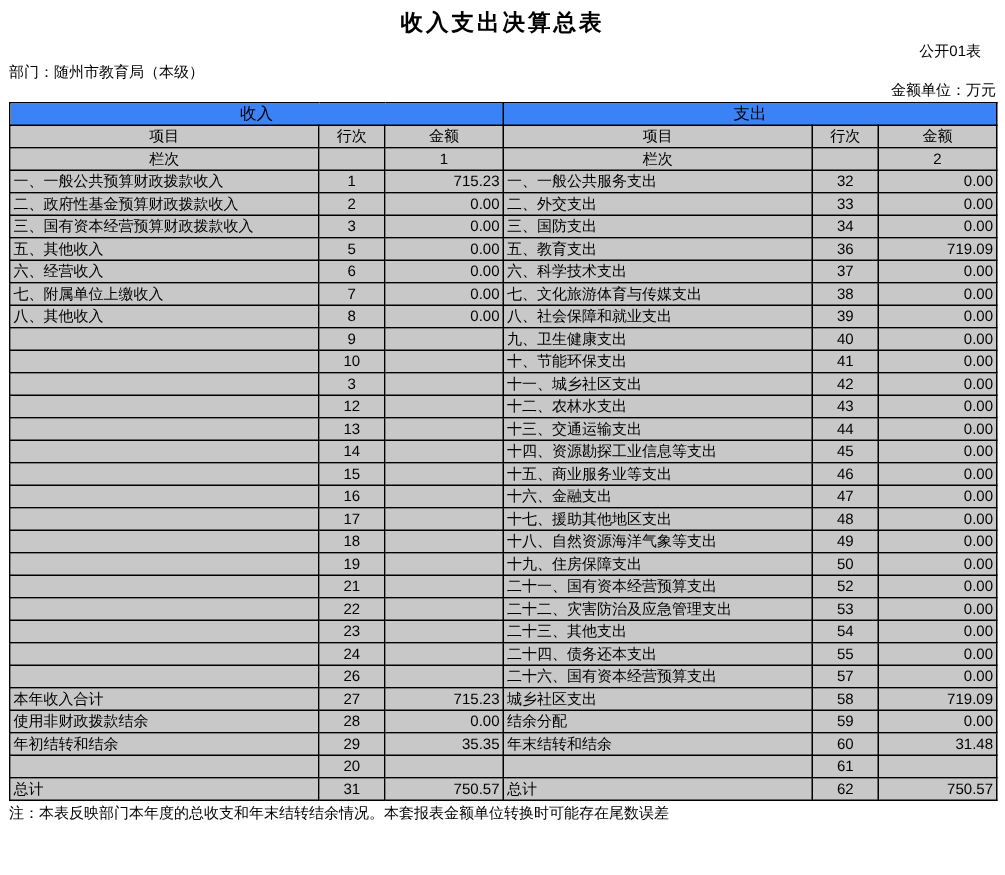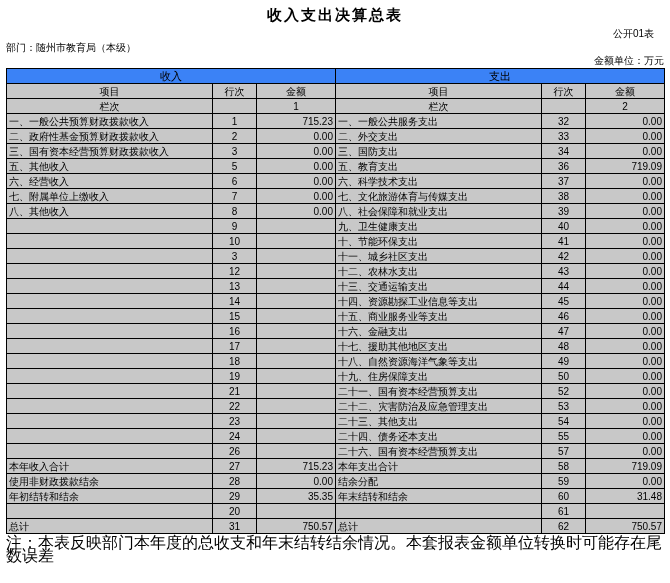--- a/index.html
+++ b/index.html
@@ -70,21 +70,21 @@
   .hdr-cell {
     text-align: center;
     background: #c8c8c8;
   }
   td.item { text-align: left; background: #c8c8c8; }
   td.line { text-align: center; background: #c8c8c8; }
   td.amt  { text-align: right; background: #c8c8c8; padding-right: 4px; }
   .bold { font-weight: bold; }
   .center-b { text-align: center; font-weight: bold; }
   .footnote {
-    font-size: 16px;
+    font-size: 10px;
     padding: 2px 6px 0 6px;
     line-height: 13px;
     color: #000;
   }
   .numcode { text-align: center; }
 </style>
 </head>
 <body>
 
 <div id="page">
@@ -311,21 +311,21 @@
           <td class="line">26</td>
           <td class="amt"></td>
           <td class="item">二十六、国有资本经营预算支出</td>
           <td class="line">57</td>
           <td class="amt">0.00</td>
         </tr>
         <tr>
           <td class="item bold center-b">本年收入合计</td>
           <td class="line">27</td>
           <td class="amt bold">715.23</td>
-          <td class="item bold center-b">本年支出合计</td>
+          <td class="item bold center-b">城乡社区支出</td>
           <td class="line">58</td>
           <td class="amt bold">719.09</td>
         </tr>
         <tr>
           <td class="item">使用非财政拨款结余</td>
           <td class="line">28</td>
           <td class="amt">0.00</td>
           <td class="item">结余分配</td>
           <td class="line">59</td>
           <td class="amt">0.00</td>

